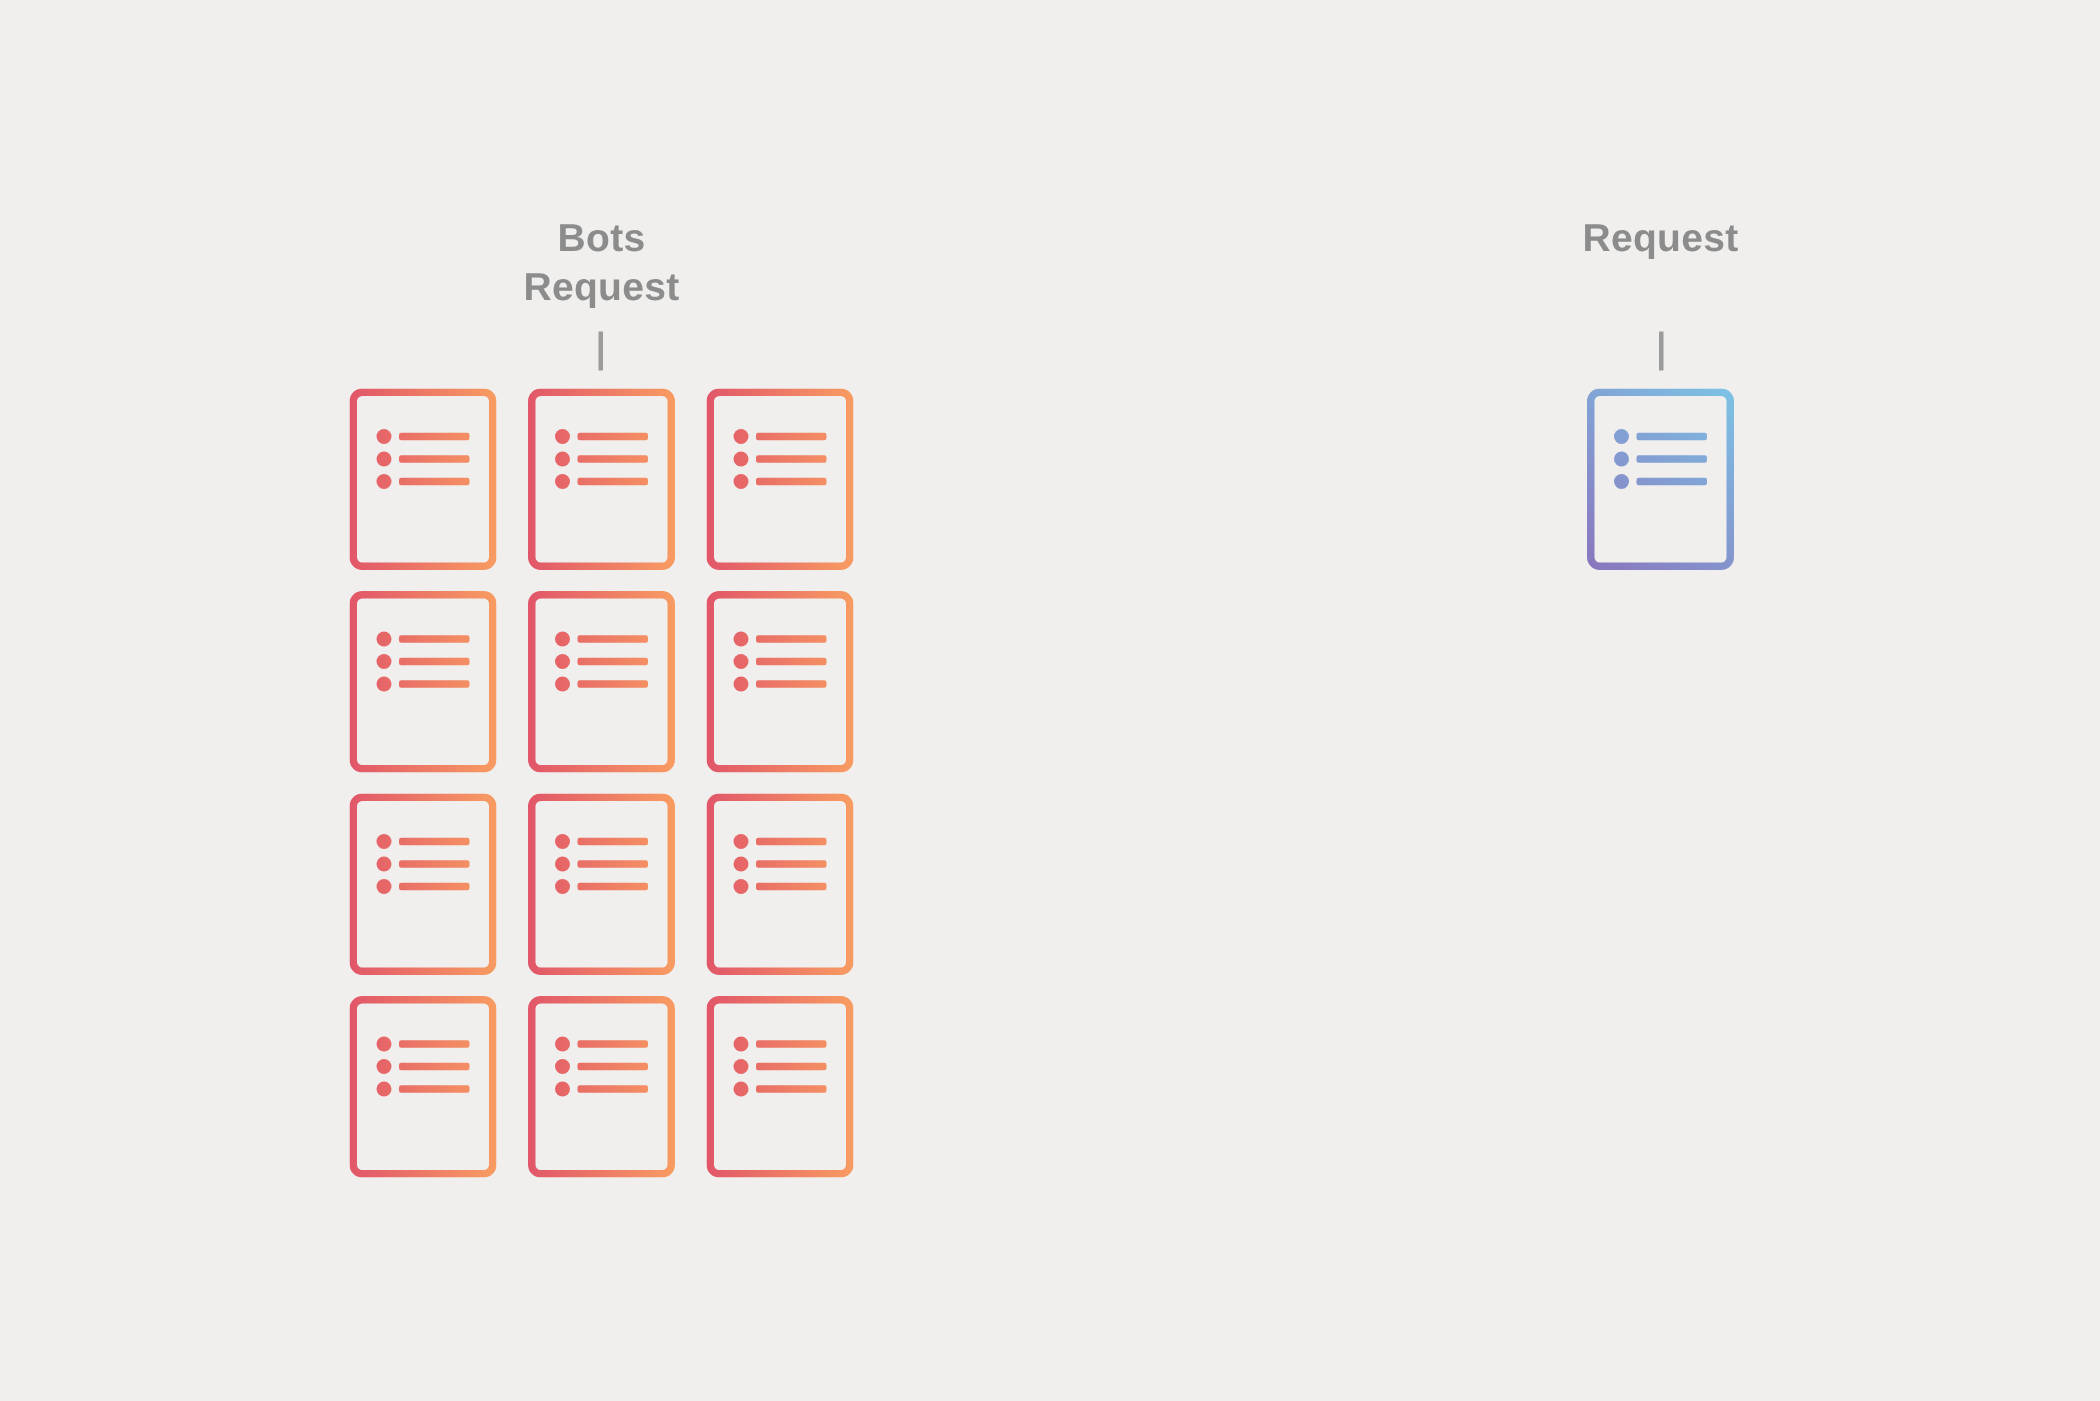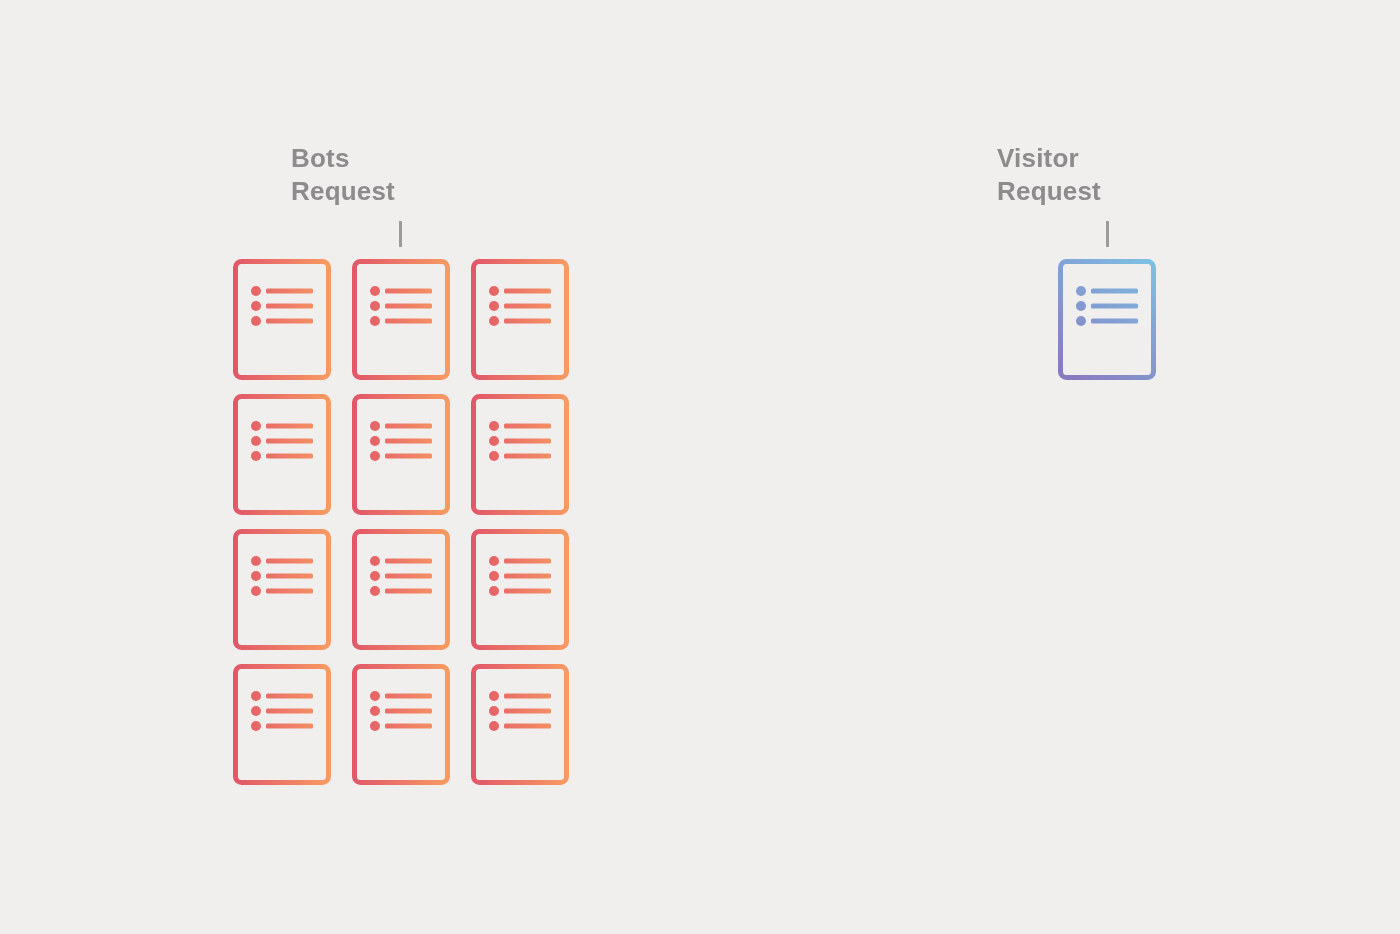--- a/index.html
+++ b/index.html
@@ -10,20 +10,21 @@
   .canvas {
     position: relative;
     width: 1400px;
     height: 934px;
     background: var(--bg, #f0efee);
     overflow: hidden;
   }
   .group-label {
     position: absolute;
     width: 220px;
+    text-align: center;
     font-weight: bold;
     font-size: 26px;
     line-height: 33px;
     color: var(--label-color, #8c8c8c);
     letter-spacing: 0.2px;
   }
   .label-line { display: block; }
   .pointer-tick {
     position: absolute;
     width: 3px;
@@ -235,21 +236,20 @@
           <circle cx="23" cy="62" r="5" fill="url(#grad-bots-11)"></circle>
           <rect x="33" y="29.5" width="47" height="5" rx="1.5" fill="url(#grad-bots-11)"></rect>
           <rect x="33" y="44.5" width="47" height="5" rx="1.5" fill="url(#grad-bots-11)"></rect>
           <rect x="33" y="59.5" width="47" height="5" rx="1.5" fill="url(#grad-bots-11)"></rect>
         </svg>
       </div>
   </section>
 
   <section>
     <div class="group-label" id="visitor-label">
-      <span class="label-line">Visitor</span>
       <span class="label-line">Request</span>
     </div>
     <div class="pointer-tick" id="visitor-tick"></div>
     <div class="doc-grid" id="visitor-grid">
         <svg width="98" height="121" viewBox="0 0 98 121">
           <defs>
             <linearGradient id="grad-visitor-0" gradientUnits="userSpaceOnUse" x1="0" y1="121" x2="98" y2="0">
               <stop offset="0" stop-color="#8a75bd"></stop>
               <stop offset="1" stop-color="#7cc3e5"></stop>
             </linearGradient>

